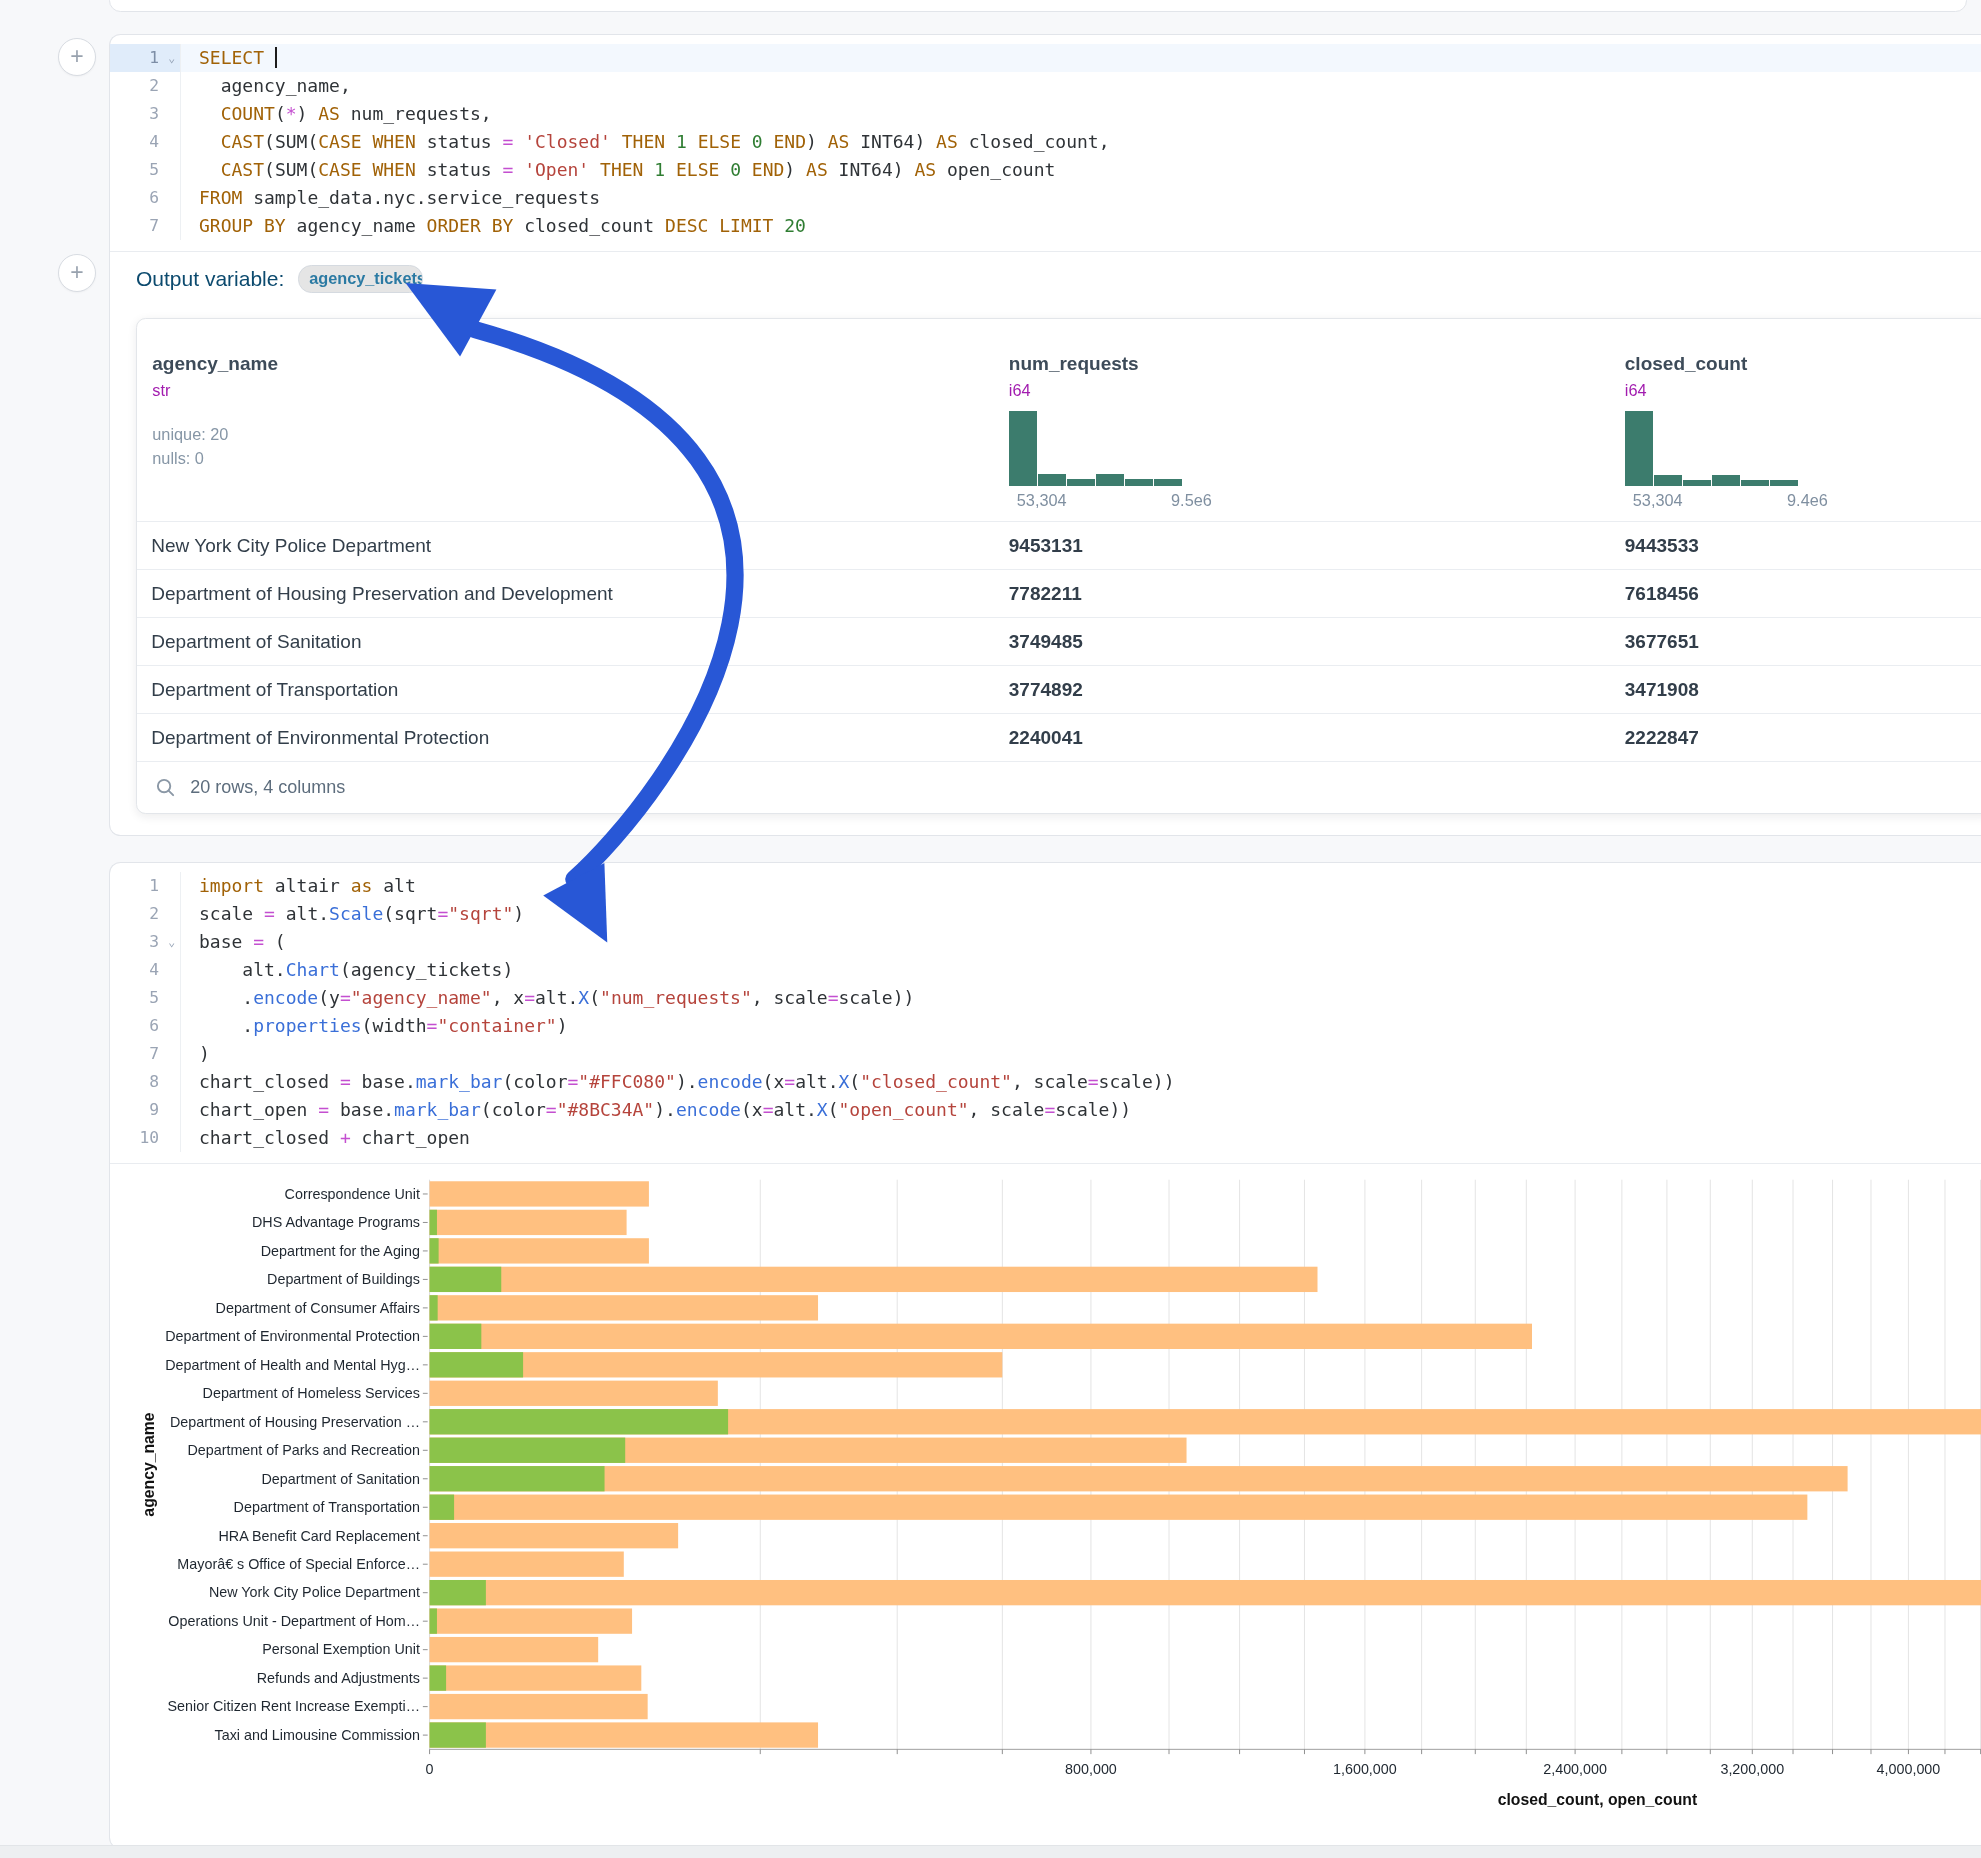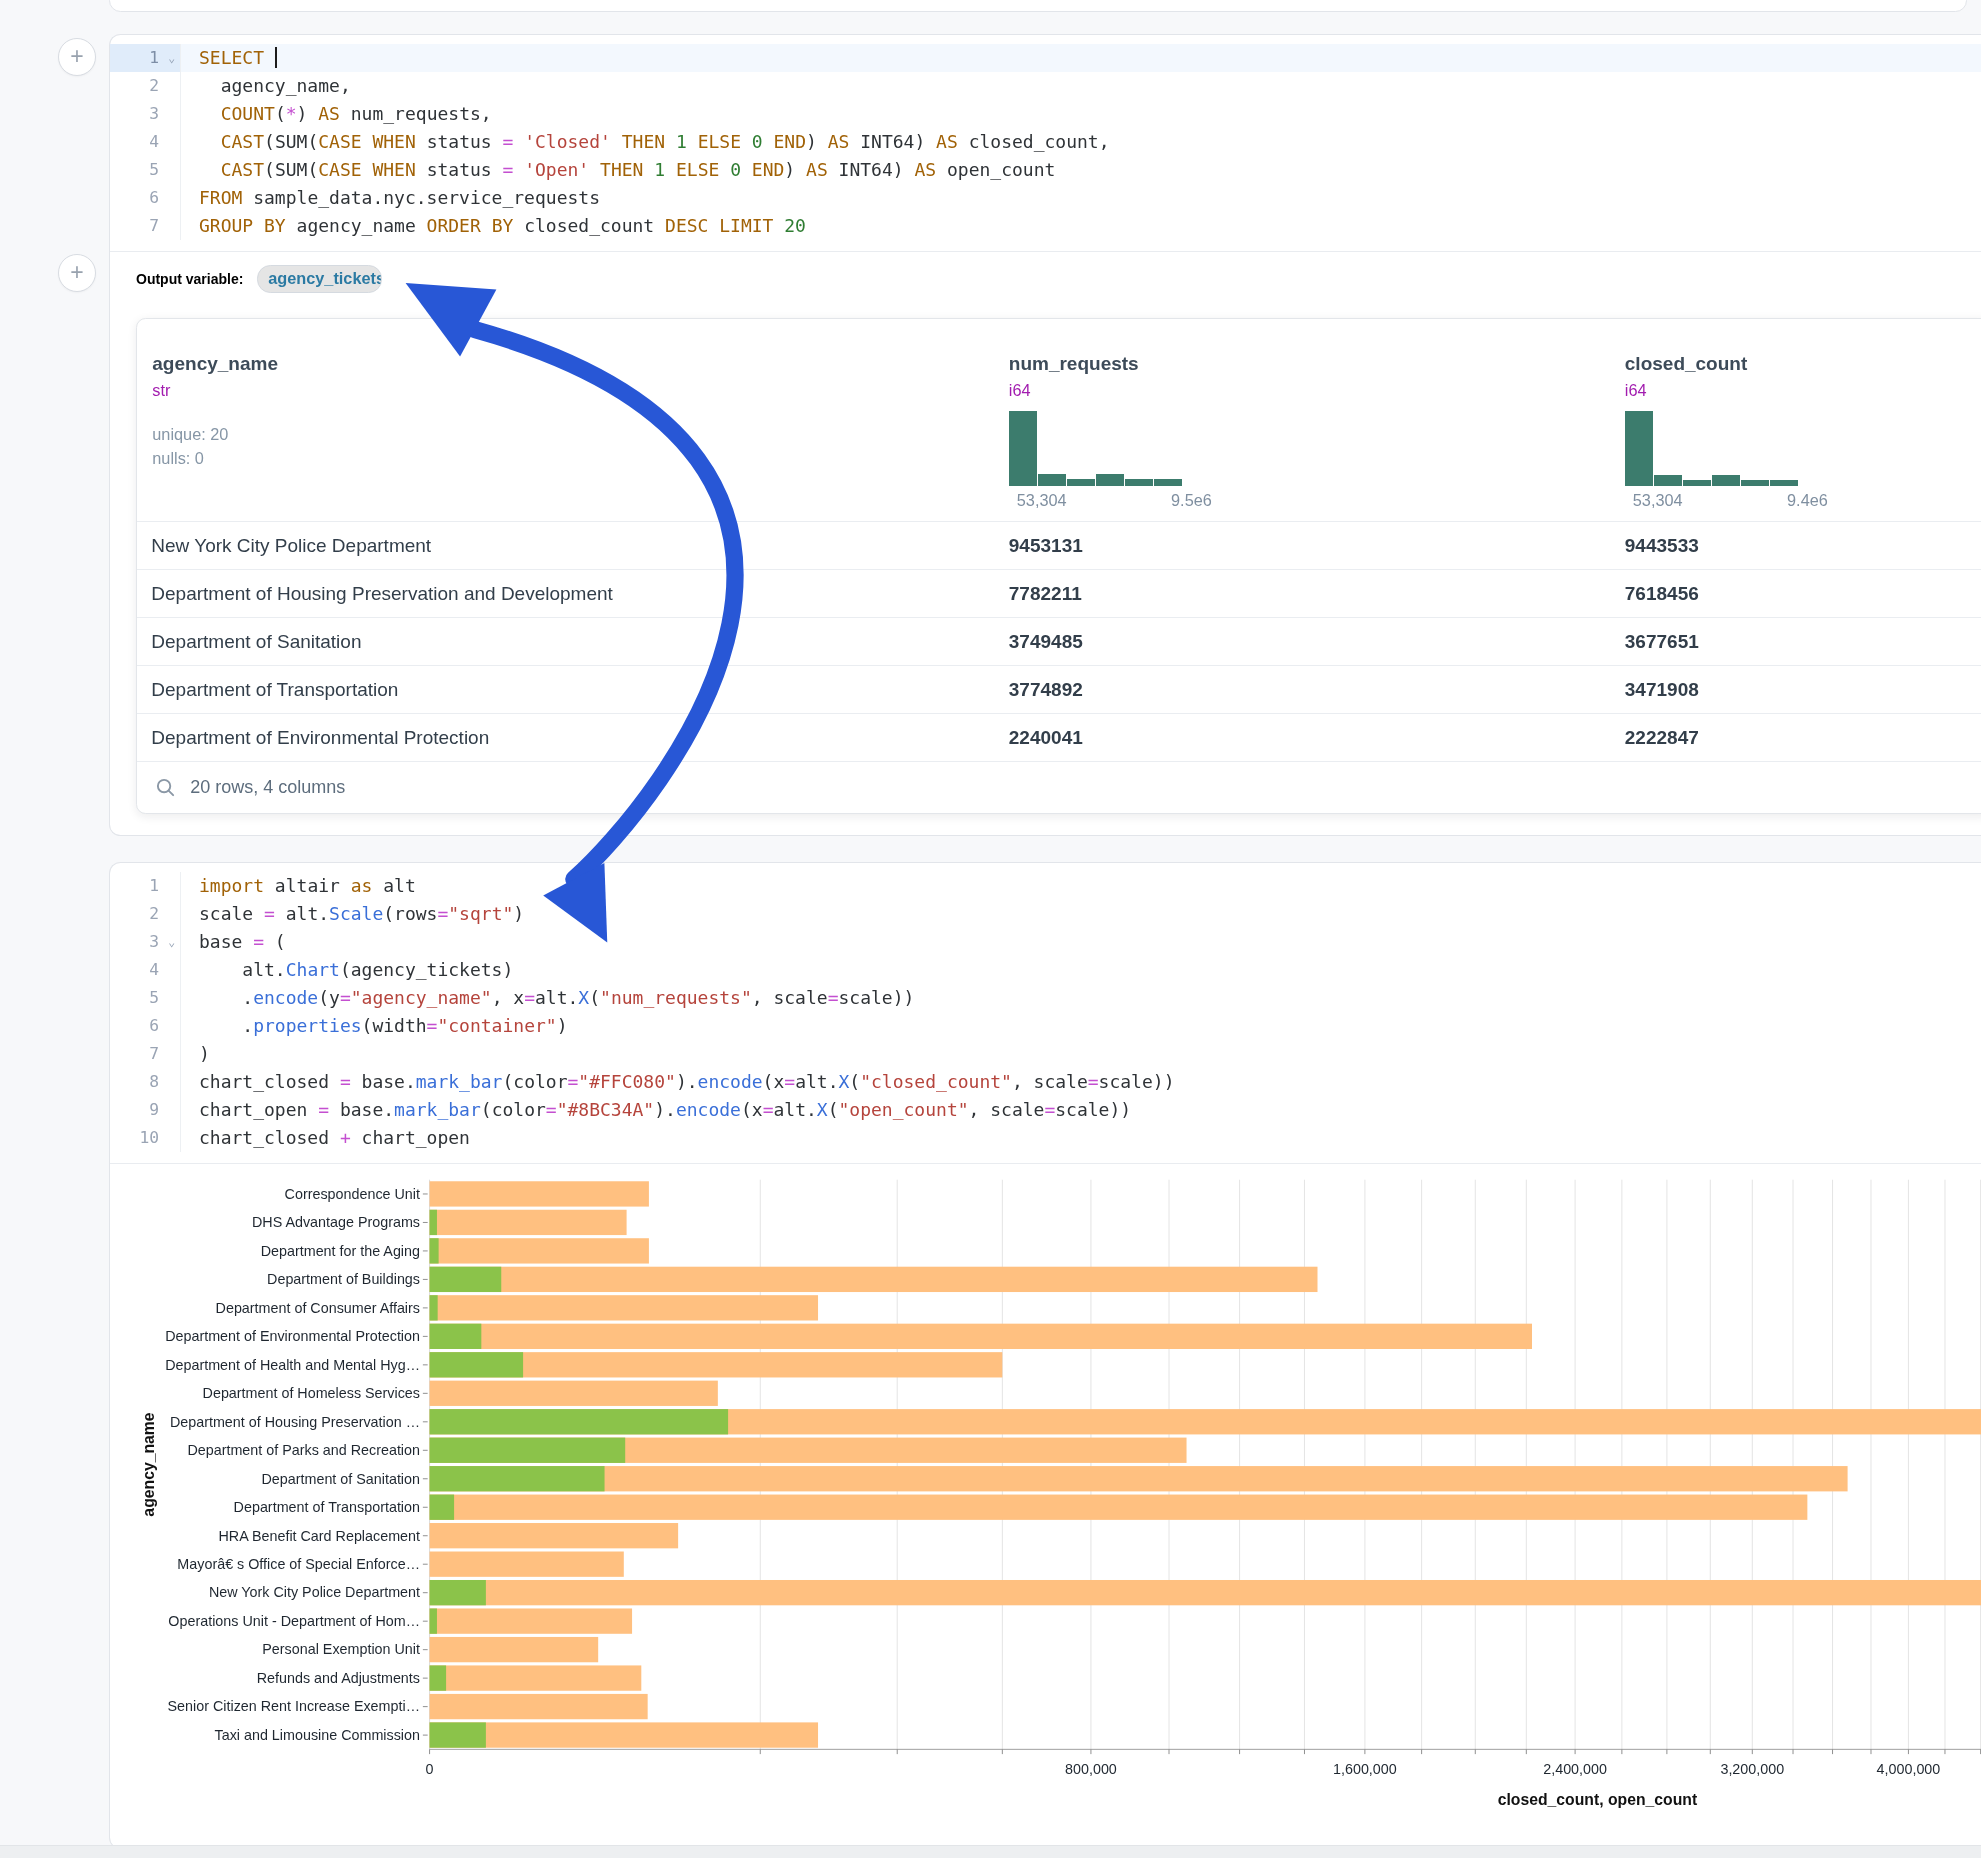--- a/index.html
+++ b/index.html
@@ -30,21 +30,21 @@
   .tk-kw{color:#a16207;font-weight:normal;}
   .tk-fn{color:#3a6fd8;}
   .tk-str{color:#b5443c;}
   .tk-num{color:#2f7d32;}
   .tk-op{color:#c44fd0;}
   .cursor{display:inline-block;width:1.9px;height:21px;background:#1c1c1c;vertical-align:-3.8px;}
   .cell-divider{height:1px;background:#e9ecf0;}
 
   
   .output-row{display:flex;align-items:center;padding:13.4px 0 13.4px 26px;}
-  .output-label{font-weight:bold;font-size:14px;color:#000000;}
+  .output-label{font-weight:normal;font-size:21px;color:#0c4a6e;}
   .pill{margin-left:13.4px;width:113px;box-sizing:content-box;border:1.4px solid #d5dae0;border-radius:13.4px;
     padding:2.9px 0 3.8px 10.5px;overflow:hidden;white-space:nowrap;font-weight:bold;font-size:16.3px;color:#2b7aa3;background:#e5e5e5;}
 
   
   .table-card{margin:11.5px -11.5px 21px 26px;border:1px solid #e3e6ea;border-radius:9.6px;
     box-shadow:0 2.9px 9.6px rgba(20,30,40,.08);overflow:hidden;background:#fff;}
   .thead{display:grid;grid-template-columns:868px 616px 1fr;padding-top:34px;height:202px;box-sizing:border-box;}
   .th{padding-left:15.3px;}
   .th.num{padding-left:3.8px;}
   .col-name{font-size:19px;font-weight:bold;color:#3d4b59;}
@@ -201,21 +201,21 @@
 </div>
 
 <div class="card py-card">
   <div class="editor" id="py-editor">
       <div class="code-line">
         <div class="gutter">1</div>
         <div class="code-text"><span class="tk-kw">import</span><span class="tk-pl"> altair </span><span class="tk-kw">as</span><span class="tk-pl"> alt</span></div>
       </div>
       <div class="code-line">
         <div class="gutter">2</div>
-        <div class="code-text"><span class="tk-pl">scale </span><span class="tk-op">=</span><span class="tk-pl"> alt.</span><span class="tk-fn">Scale</span><span class="tk-pl">(rows</span><span class="tk-op">=</span><span class="tk-str">"sqrt"</span><span class="tk-pl">)</span></div>
+        <div class="code-text"><span class="tk-pl">scale </span><span class="tk-op">=</span><span class="tk-pl"> alt.</span><span class="tk-fn">Scale</span><span class="tk-pl">(sqrt</span><span class="tk-op">=</span><span class="tk-str">"sqrt"</span><span class="tk-pl">)</span></div>
       </div>
       <div class="code-line">
         <div class="gutter">3<span class="chev">⌄</span></div>
         <div class="code-text"><span class="tk-pl">base </span><span class="tk-op">=</span><span class="tk-pl"> (</span></div>
       </div>
       <div class="code-line">
         <div class="gutter">4</div>
         <div class="code-text"><span class="tk-pl">    alt.</span><span class="tk-fn">Chart</span><span class="tk-pl">(agency_tickets)</span></div>
       </div>
       <div class="code-line">

